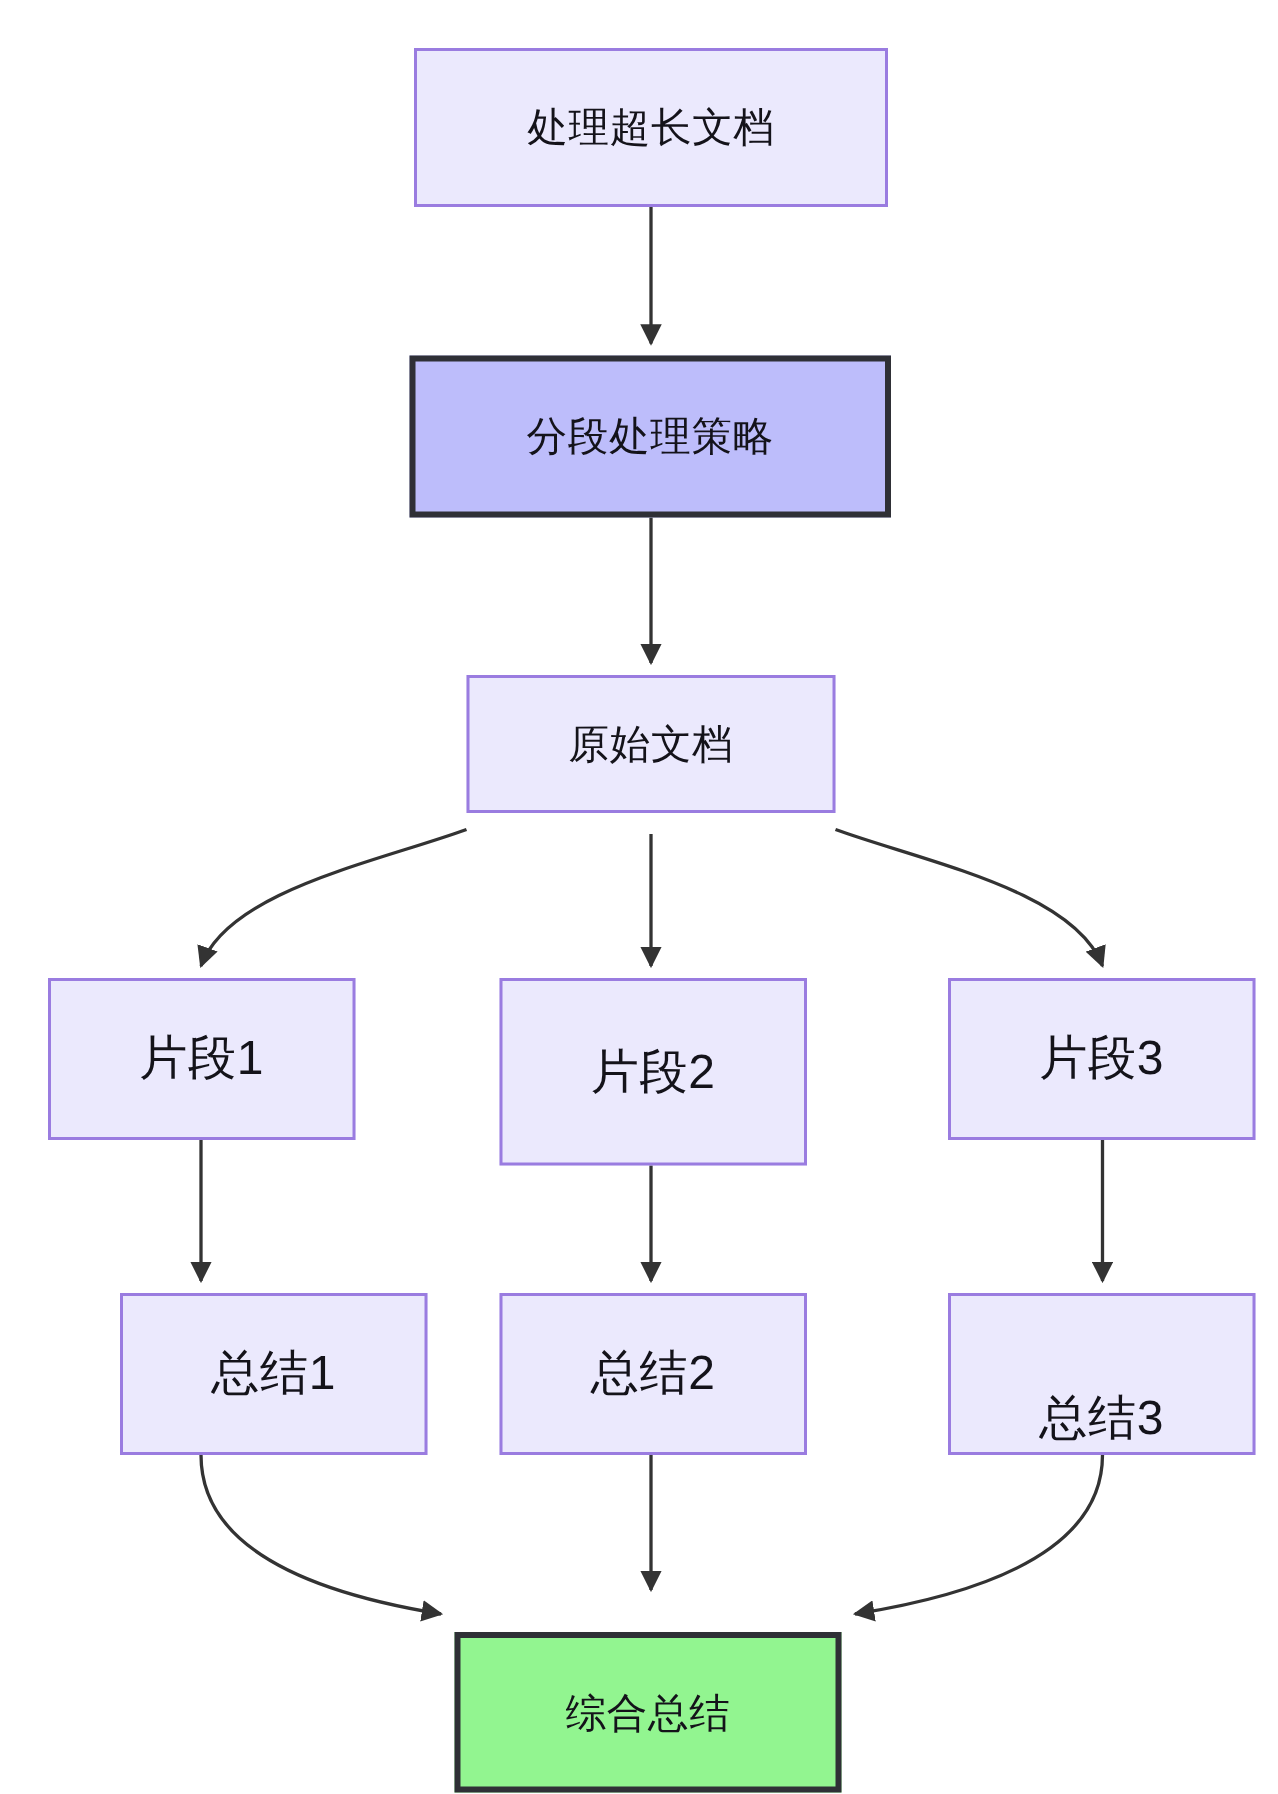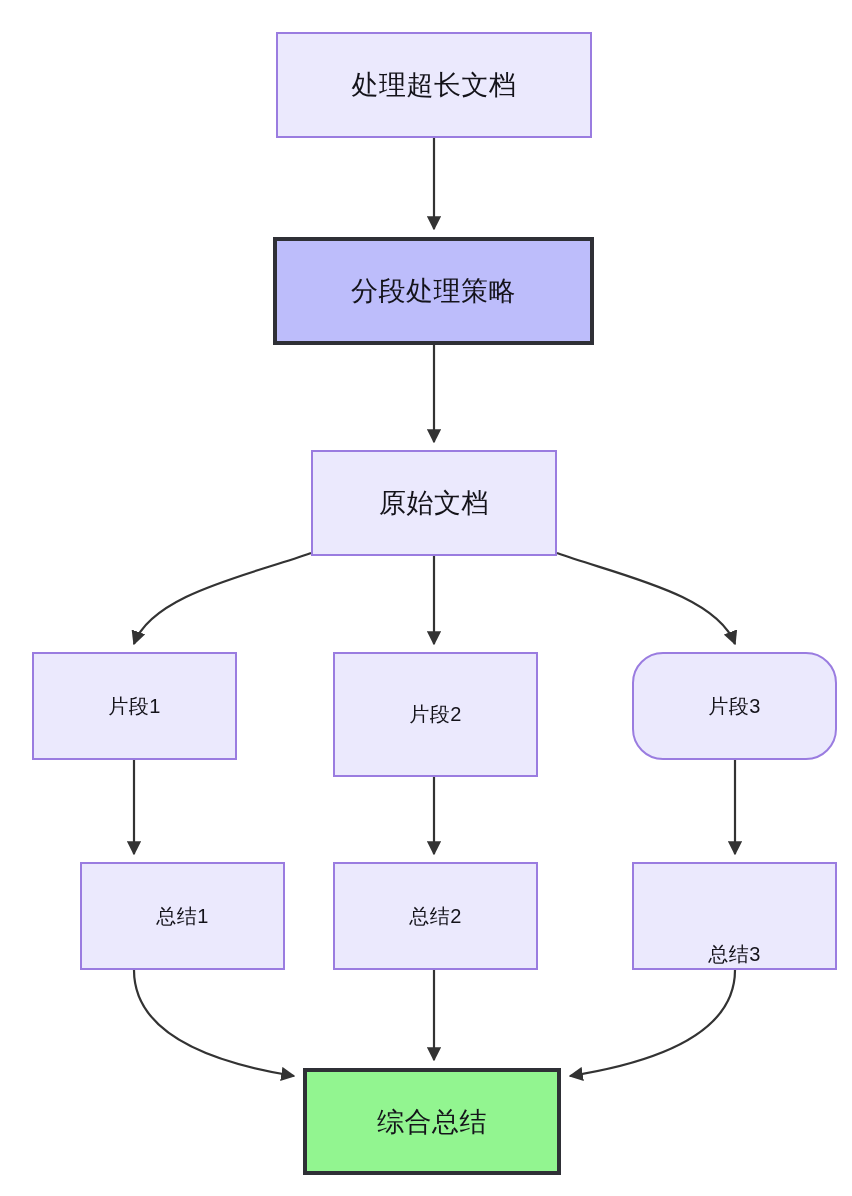--- a/index.html
+++ b/index.html
@@ -45,26 +45,27 @@
   }
   .node-strategy {
     background: #bdbdfb;
     border: 4px solid #2f3036;
     font-size: 27px;
   }
   .node-final {
     background: #92f590;
     border: 4px solid #2f3036;
     font-size: 27px;
+    margin-top: 20px;
   }
   .node-doc {
     font-size: 27px;
   }
   .node-small {
-    font-size: 20px;
+    font-size: 32px;
   }
 </style>
 </head>
 <body>
 
 <div id="canvas">
 
   <svg id="edge-layer" viewBox="0 0 852 1196" width="852" height="1196" xmlns="http://www.w3.org/2000/svg">
     <defs>
       <marker id="arrow" viewBox="0 0 10 10" refX="9" refY="5" markerWidth="6.5" markerHeight="6.5" orient="auto-start-reverse">
@@ -96,33 +97,33 @@
   </svg>
 
   <div class="node node-strategy" style="left:273px; top:237px; width:321px; height:108px;">
     <span>分段处理策略</span>
   </div>
 
   <div class="node node-plain node-doc" style="left:276px; top:32px; width:316px; height:106px;">
     <span>处理超长文档</span>
   </div>
 
-  <div class="node node-plain node-doc" style="left:311px; top:450px; width:246px; height:106px;">
+  <div class="node node-plain node-doc" style="left:311px; top:450px; width:246px; height:92px;">
     <span>原始文档</span>
   </div>
 
   <div class="node node-plain node-small" style="left:32px; top:652px; width:205px; height:108px;">
     <span>片段1</span>
   </div>
 
   <div class="node node-plain node-small" style="left:333px; top:652px; width:205px; height:125px;">
     <span>片段2</span>
   </div>
 
-  <div class="node node-plain node-small" style="left:632px; top:652px; width:205px; height:108px;border-radius:31px;">
+  <div class="node node-plain node-small" style="left:632px; top:652px; width:205px; height:108px;">
     <span>片段3</span>
   </div>
 
   <div class="node node-plain node-small" style="left:32px; top:862px; width:205px; height:108px;margin-left:48px;">
     <span>总结1</span>
   </div>
 
   <div class="node node-plain node-small" style="left:333px; top:862px; width:205px; height:108px;">
     <span>总结2</span>
   </div>

